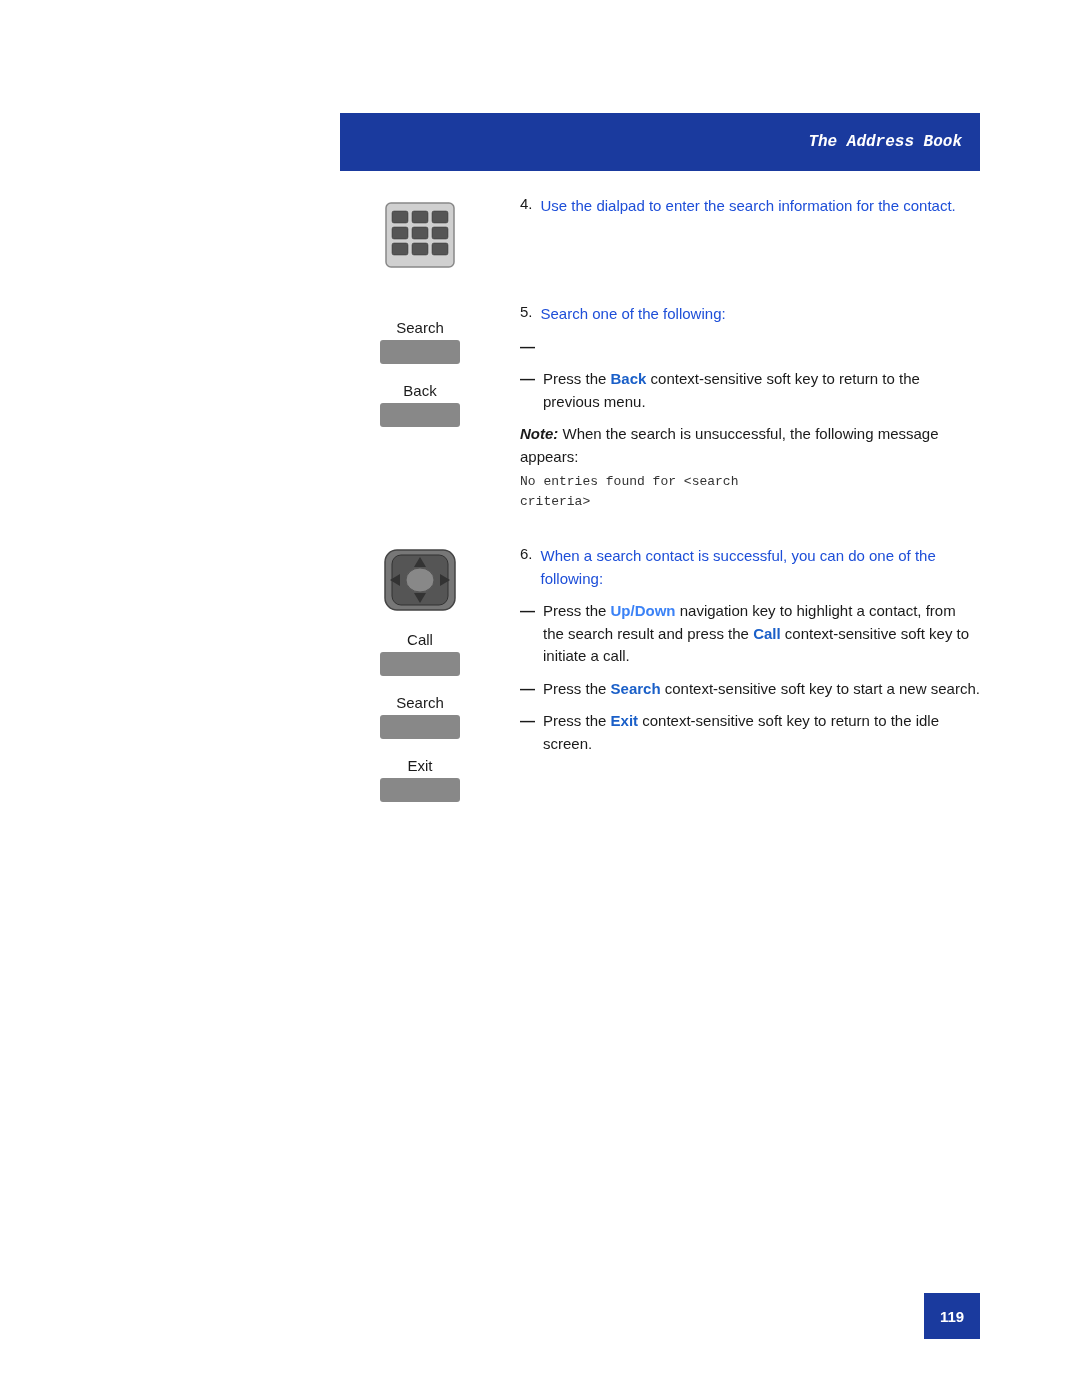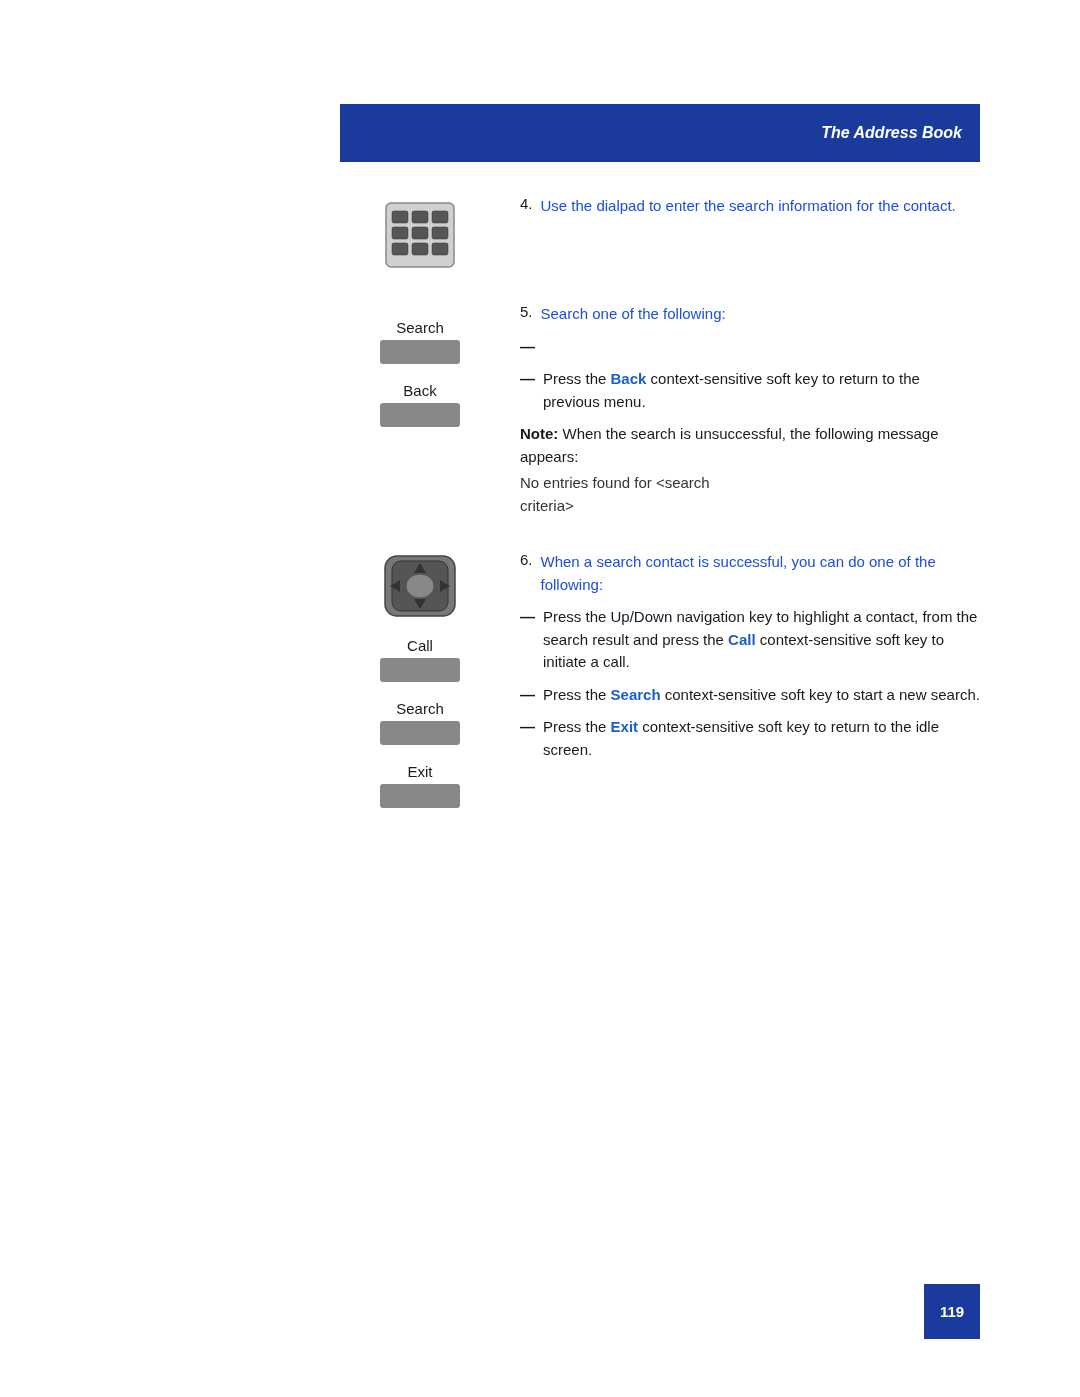--- a/index.html
+++ b/index.html
@@ -17,29 +17,30 @@
     .page-container {
       width: 1080px;
       min-height: 1397px;
       background: #fff;
       position: relative;
     }
 
     
     .header-bar {
       position: absolute;
-      top: 104px;
+      top: 113px;
       left: 340px;
       right: 100px;
       height: 58px;
       background: #1a3a9e;
       display: flex;
       align-items: center;
       justify-content: flex-end;
       padding-right: 18px;
+      font-family: Liberation Mono, monospace;
     }
 
     .header-title {
       color: #ffffff;
       font-weight: bold;
       font-size: 16px;
       font-style: italic;
     }
 
     
@@ -84,25 +85,26 @@
 
     
     .note-block {
       margin-top: 10px;
       font-size: 15px;
       line-height: 1.5;
     }
 
     .note-label {
       font-weight: bold;
+      font-style: italic;
     }
 
     .code-text {
-      font-family: Liberation Sans, sans-serif;
-      font-size: 15px;
+      font-family: Liberation Mono, monospace;
+      font-size: 13px;
       color: #333;
       display: block;
       margin-top: 4px;
     }
 
     
     .keypad-icon {
       width: 72px;
       height: 68px;
     }
@@ -131,21 +133,21 @@
       width: 80px;
       height: 70px;
     }
 
     
     .page-number-box {
       position: absolute;
       bottom: 58px;
       right: 100px;
       width: 56px;
-      height: 55px;
+      height: 46px;
       background: #1a3a9e;
       display: flex;
       align-items: center;
       justify-content: center;
     }
 
     .page-number {
       color: #ffffff;
       font-weight: bold;
       font-size: 15px;
@@ -307,21 +309,21 @@
       </div>
       <div class="section6-right">
         <div style="display:flex; align-items:flex-start; margin-bottom:8px;">
           <span class="step-number" style="margin-right:8px;">6.</span>
           <span class="step-text">When a search contact is successful, you can do one of the following:</span>
         </div>
 
         <ul class="bullet-list">
           <li class="bullet-item">
             <span class="bullet-dash">—</span>
-            <span>Press the <span style="color:#0f172a; font-weight:normal;">Up/Down</span> navigation key to highlight a contact, from the search result and press the <span style="color:#1a5fc8; font-weight:bold;">Call</span> context-sensitive soft key to initiate a call.</span>
+            <span>Press the <span style="color:#3b82f6; font-weight:bold;">Up/Down</span> navigation key to highlight a contact, from the search result and press the <span style="color:#1a5fc8; font-weight:bold;">Call</span> context-sensitive soft key to initiate a call.</span>
           </li>
           <li class="bullet-item">
             <span class="bullet-dash">—</span>
             <span>Press the <span style="color:#1a5fc8; font-weight:bold;">Search</span> context-sensitive soft key to start a new search.</span>
           </li>
           <li class="bullet-item">
             <span class="bullet-dash">—</span>
             <span>Press the <span style="color:#1a5fc8; font-weight:bold;">Exit</span> context-sensitive soft key to return to the idle screen.</span>
           </li>
         </ul>

